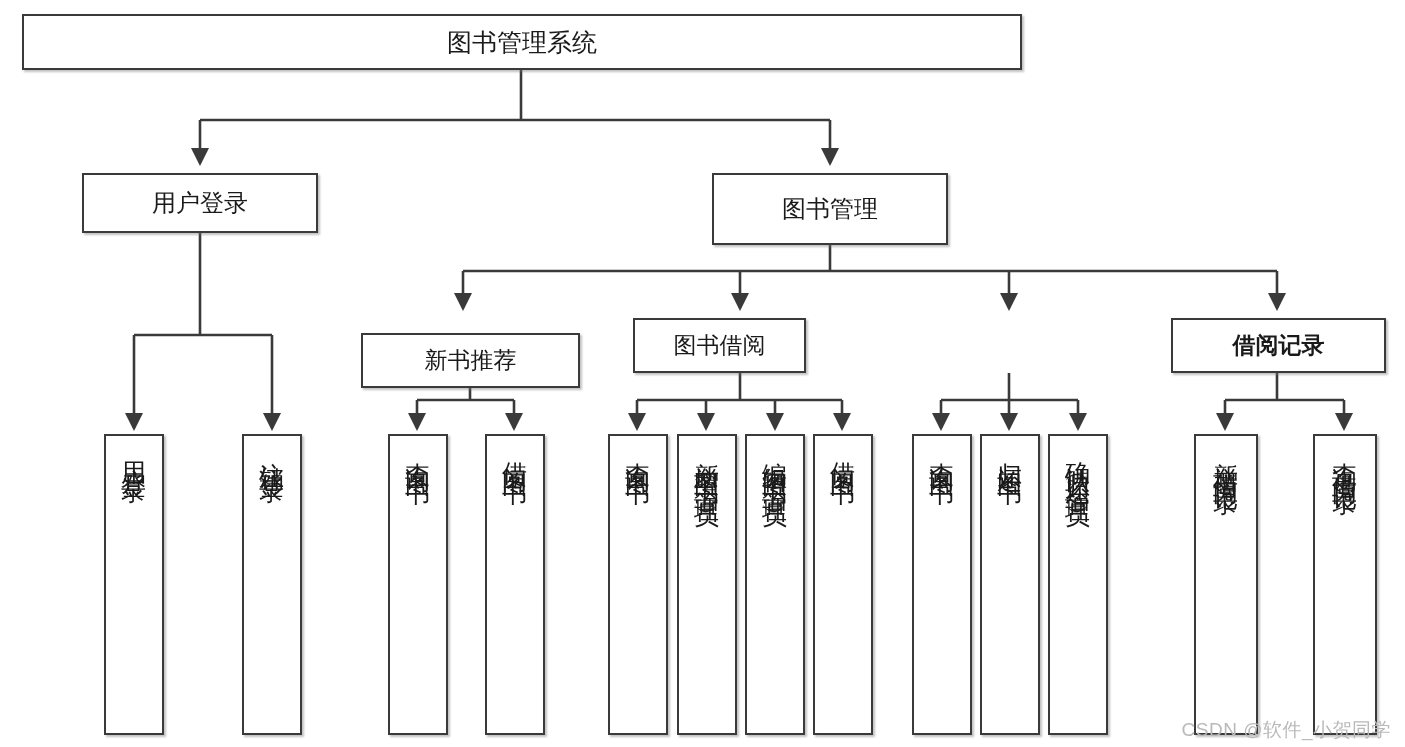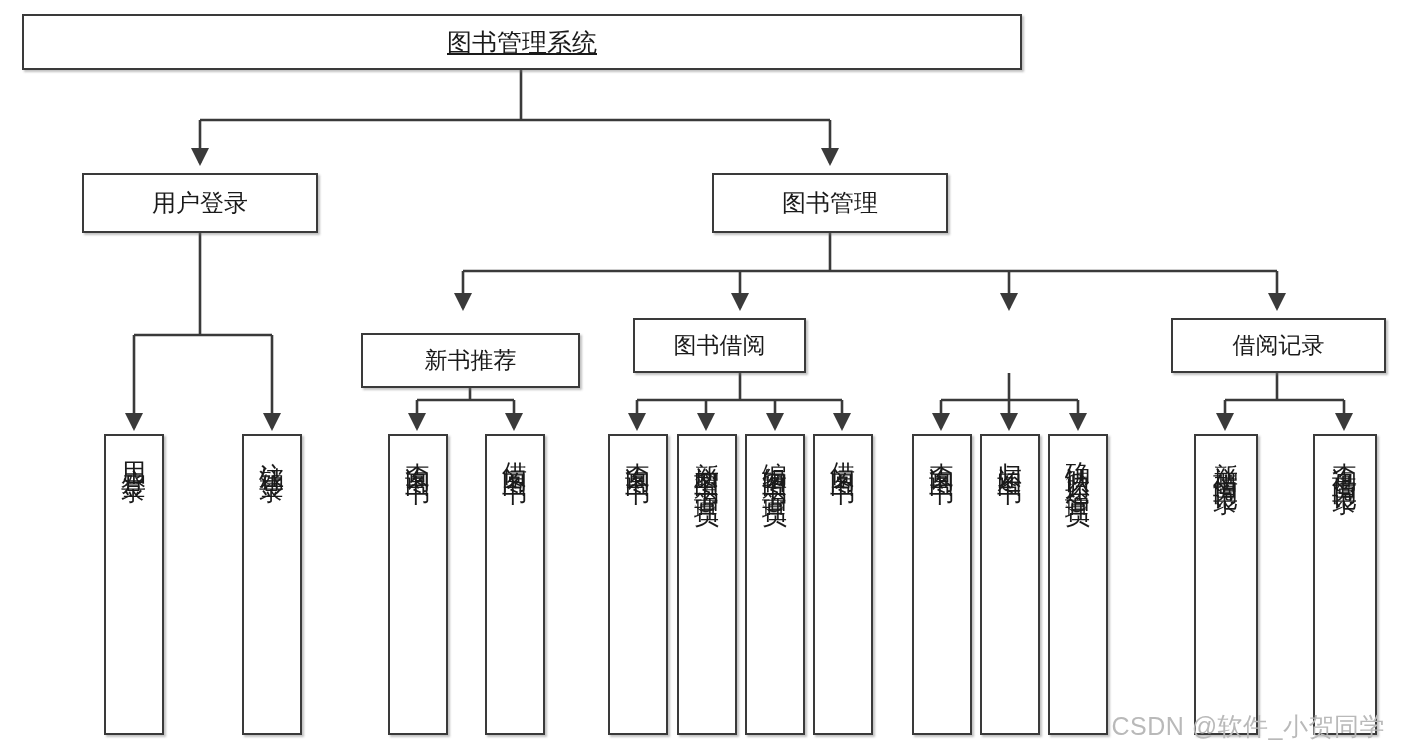--- a/index.html
+++ b/index.html
@@ -37,22 +37,22 @@
     text-orientation:upright;
     letter-spacing:6px;
     line-height:1.04;
     white-space:nowrap;
     display:block;
   }
   .hlabel{white-space:nowrap;display:block;}
 
   #watermark{
     position:absolute;
-    right:20px;bottom:4px;
-    font-size:25px;
+    right:14px;bottom:4px;
+    font-size:19px;
     color:#b9b9b9;
     letter-spacing:.5px;
     white-space:nowrap;
     font-family:"Liberation Sans","DejaVu Sans",sans-serif;
   }
 </style>
 </head>
 <body>
 
 <div id="canvas">
@@ -100,38 +100,38 @@
       <path d="M 1009 400 L 1009 428" marker-end="url(#arrow)"></path>
       <path d="M 1078 400 L 1078 428" marker-end="url(#arrow)"></path>
 
       <path d="M 1277 373 L 1277 400"></path>
       <path d="M 1225 400 L 1344 400"></path>
       <path d="M 1225 400 L 1225 428" marker-end="url(#arrow)"></path>
       <path d="M 1344 400 L 1344 428" marker-end="url(#arrow)"></path>
     </g>
   </svg>
 
-  <div class="node root" style="left:22px;top:14px;width:1000px;height:56px;text-decoration:underline;">
+  <div class="node root" style="left:22px;top:14px;width:1000px;height:56px;">
     <span class="hlabel">图书管理系统</span>
   </div>
 
   <div class="node lvl2" style="left:82px;top:173px;width:236px;height:60px;">
     <span class="hlabel">用户登录</span>
   </div>
-  <div class="node lvl2" style="left:712px;top:173px;width:236px;height:60px;">
+  <div class="node lvl2" style="left:712px;top:173px;width:236px;height:72px;">
     <span class="hlabel">图书管理</span>
   </div>
 
   <div class="node lvl3" style="left:361px;top:333px;width:219px;height:55px;">
     <span class="hlabel">新书推荐</span>
   </div>
   <div class="node lvl3" style="left:633px;top:318px;width:173px;height:55px;">
     <span class="hlabel">图书借阅</span>
   </div>
-  <div class="node lvl3" style="left:1171px;top:318px;width:215px;height:55px;">
+  <div class="node lvl3" style="left:1171px;top:318px;width:215px;height:55px;font-weight:bold;">
     <span class="hlabel">借阅记录</span>
   </div>
 
   <div class="node leaf" style="left:104px;top:434px;width:60px;height:301px;">
     <span class="vlabel">用户登录</span>
   </div>
   <div class="node leaf" style="left:242px;top:434px;width:60px;height:301px;">
     <span class="vlabel">注销登录</span>
   </div>
 

